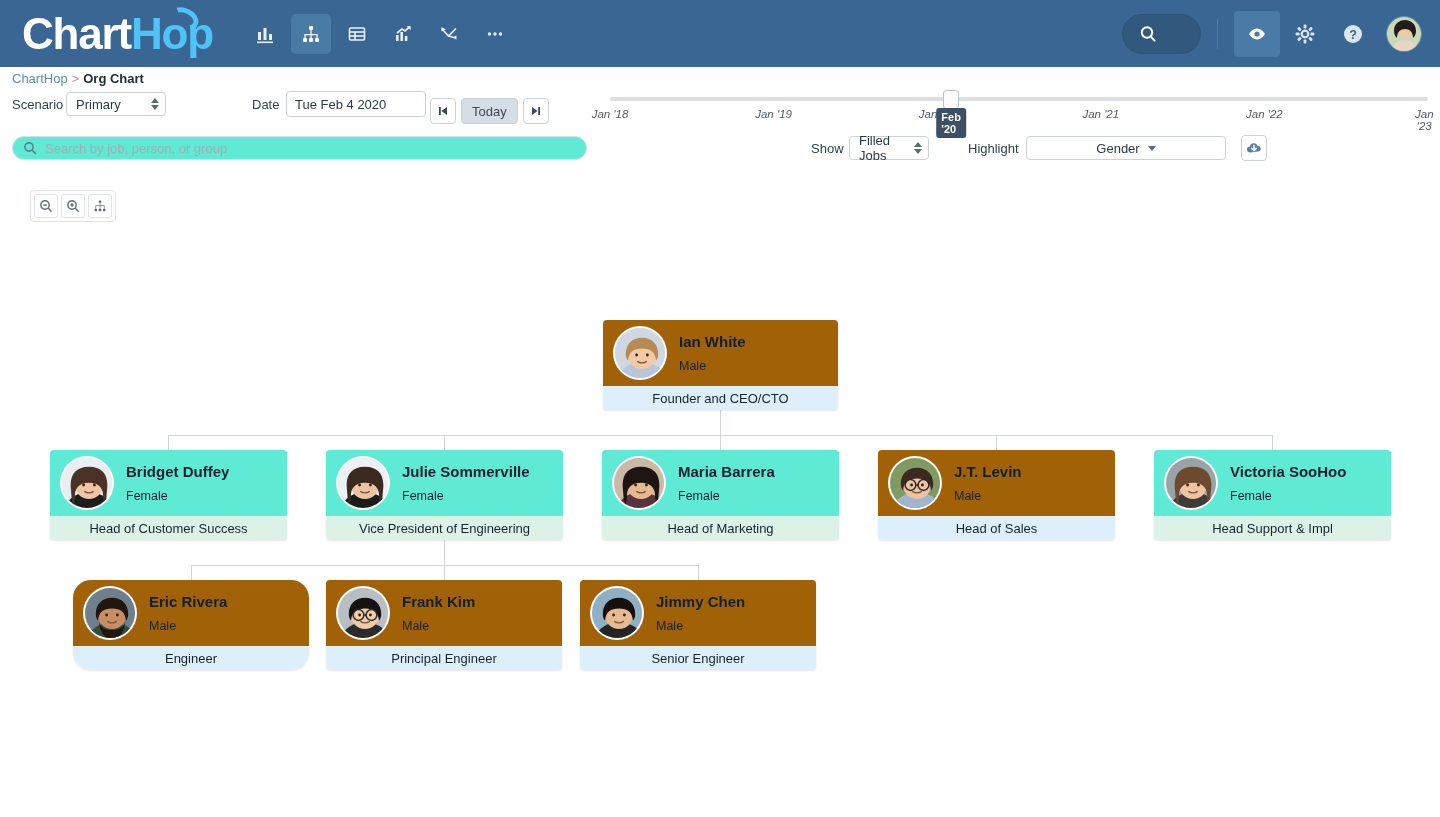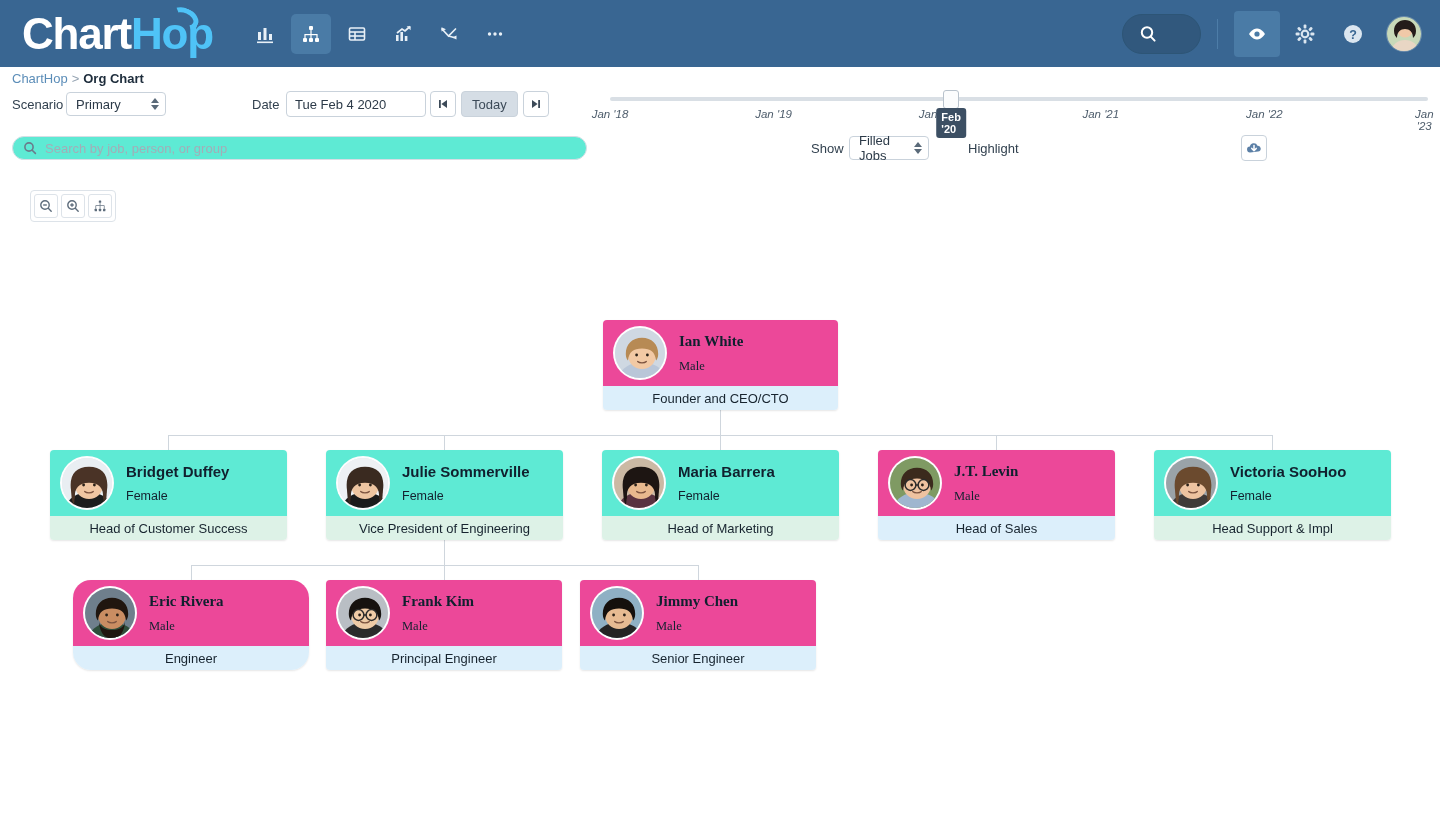--- a/index.html
+++ b/index.html
@@ -99,21 +99,21 @@
   }
   .updown i.u { border-bottom: 5px solid #5a6a79; }
   .updown i.d { border-top: 5px solid #5a6a79; }
 
   .dateinput {
     height: 26px; width: 140px; background: #fff;
     border: 1px solid #c9d2db; border-radius: 4px;
     display: flex; align-items: center; padding-left: 8px;
     font-size: 13px; color: #2c3a48; cursor: text;
   }
-  .btngrp { display: flex; align-items: center; gap: 5px; }
+  .btngrp { display: flex; align-items: center; gap: 5px; margin-top: 7px; }
   .sqbtn {
     height: 26px; min-width: 26px; background: #fff;
     border: 1px solid #c9d2db; border-radius: 4px;
     display: flex; align-items: center; justify-content: center;
     font-size: 12px; color: #3c4a58; cursor: pointer;
   }
   .sqbtn.today { padding: 0 10px; background: #d5dde5; font-size: 13px; }
 
   
   .timeline { position: absolute; top: 94px; left: 610px; width: 818px; height: 40px; }
@@ -204,21 +204,21 @@
     border: 2px solid rgba(255,255,255,.92); background: #dfe6ec;
   }
   .card .pic svg { display: block; }
   .card .meta { margin-left: 12px; display: flex; flex-direction: column; gap: 11px; }
   .card .nm { font-size: 15px; font-weight: bold; color: #10202e; line-height: 1; }
   .card .gd { font-size: 12.5px; color: #13222f; line-height: 1; }
   .card .foot {
     height: 24px; display: flex; align-items: center; justify-content: center;
     font-size: 13px; color: #17242f;
   }
-  .card.male .head { background: #ec4899; font-family: Liberation Serif, serif; }
+  .card.male .head { background: #a16207; }
   .card.male .foot { background: #DCEFFB; }
   .card.female .head { background: #5eead4; }
   .card.female .foot { background: #DDF2E7; }
 </style>
 </head>
 <body>
 
 <div class="topbar">
   <div class="logo">
     <span class="c1">Chart</span>
@@ -412,20 +412,24 @@
   <span class="lbl" style="position:absolute;left:811px;top:5px;">Show</span>
   <div class="selwrap" style="position:absolute;left:849px;top:0px;width:80px;">
     <span class="txt">Filled Jobs</span>
     <span class="updown">
         <i class="u"></i>
         <i class="d"></i>
       </span>
   </div>
 
   <span class="lbl" style="position:absolute;left:968px;top:5px;">Highlight</span>
+  <div class="hlsel" style="position:absolute;left:1026px;top:0px;">
+    <span>Gender</span>
+    <span class="caret"></span>
+  </div>
 
   <div class="iconbtn" style="position:absolute;left:1241px;top:-1px;">
     <svg width="16" height="16" viewBox="0 0 16 16">
         <path d="M4.2 12.4a3 3 0 01-.3-6 4 4 0 017.6-.7 2.9 2.9 0 01.6 5.8z" fill="#5b7fa6"></path>
         <path d="M8 5.4 L8 10.4 M5.8 8.4 L8 10.8 L10.2 8.4" stroke="#ffffff" stroke-width="1.5" fill="none" stroke-linecap="round" stroke-linejoin="round"></path>
       </svg>
   </div>
 </div>
 
 <div class="zoomgrp">

